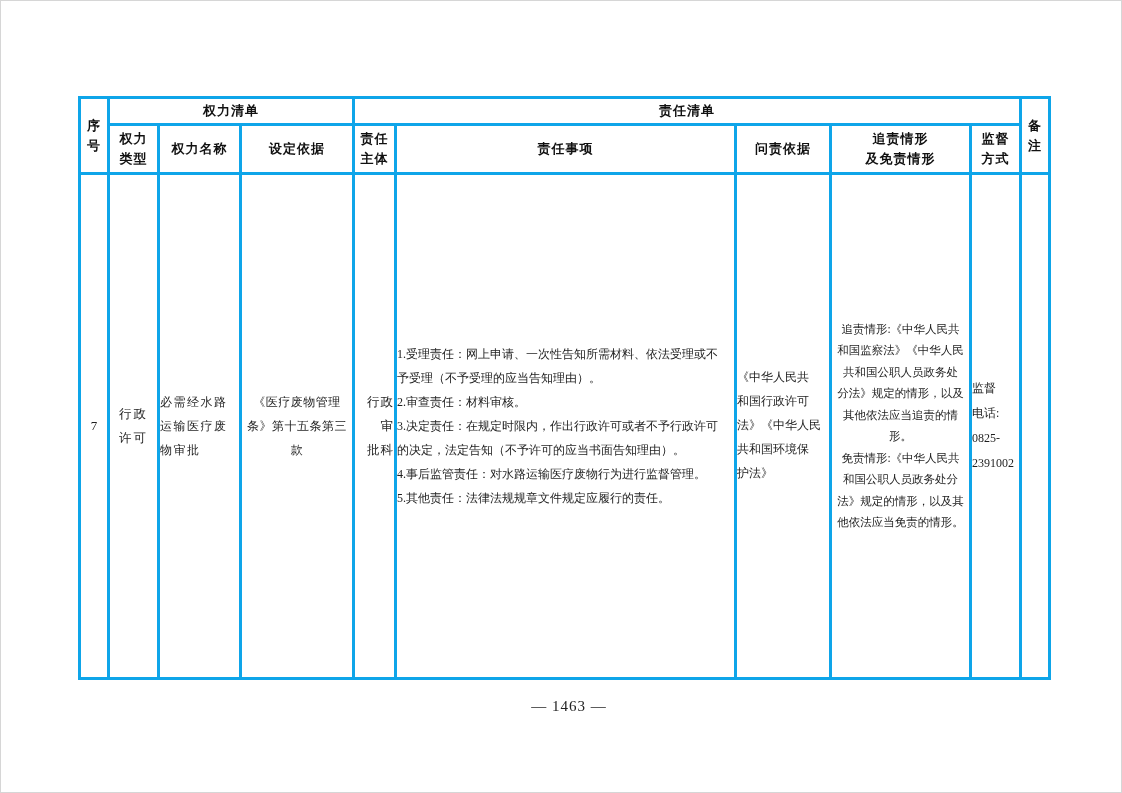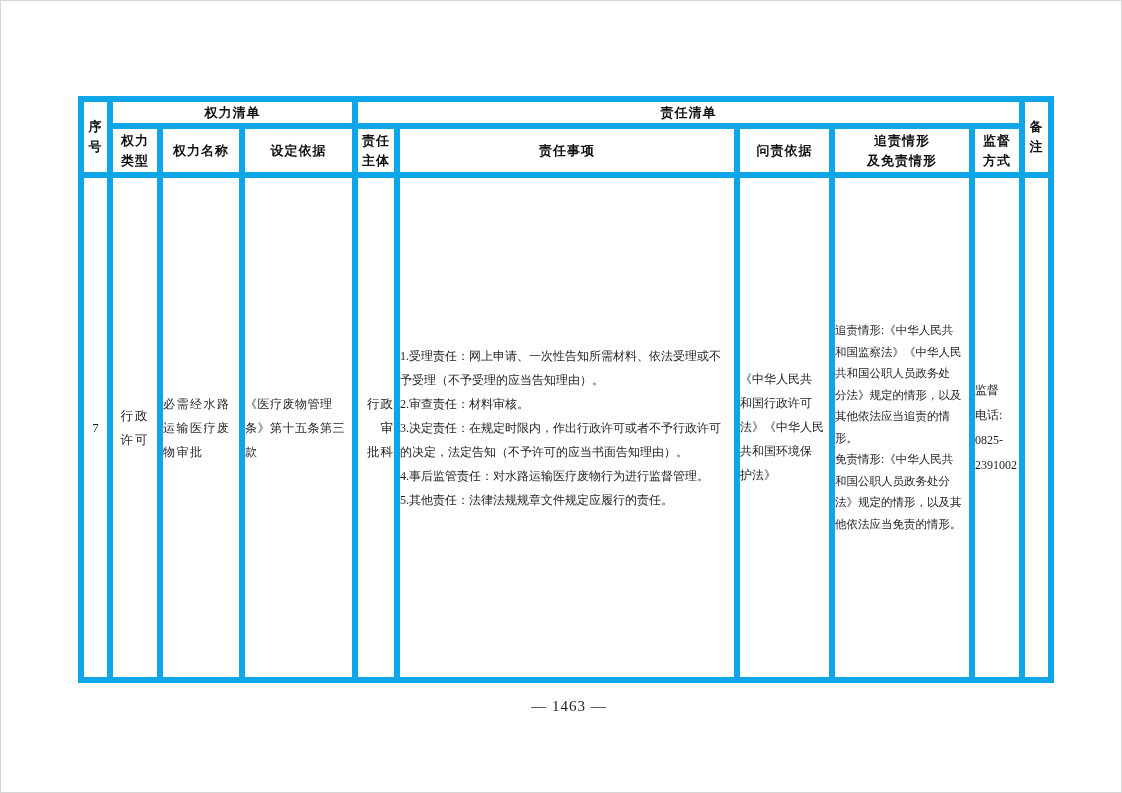--- a/index.html
+++ b/index.html
@@ -13,21 +13,21 @@
     box-shadow:0 0 0 1px #d6d6d6 inset;
   }
   table.gov{
     position:absolute;left:78px;top:96px;
     width:970px;
     border-collapse:collapse;
     table-layout:fixed;
     border:2px solid #5a5a5a;
   }
   table.gov th, table.gov td{
-    border:6px solid #0ea5e9;
+    border:3px solid #0ea5e9;
     vertical-align:middle;
     padding:0;
     overflow:hidden;
   }
   table.gov th{
     font-family:"Liberation Sans","DejaVu Sans",sans-serif;
     font-weight:bold;
     font-size:13px;
     color:#111;
     text-align:center;
@@ -40,25 +40,25 @@
   tr.drow{height:505px;}
   td.cell{
     font-size:12.5px;
     line-height:24px;
     white-space:pre-line;
     letter-spacing:0.5px;
   }
   td.c-serial{text-align:center;font-size:13px;letter-spacing:0;}
   td.c-ptype{text-align:center;letter-spacing:2px;}
   td.c-pname{text-align:left;padding-left:10px;font-size:12px;letter-spacing:1.5px;margin-top:22px;}
-  td.c-basis{text-align:left;padding-left:8px;font-size:12px;letter-spacing:0.5px;margin-left:18px;}
+  td.c-basis{text-align:center;padding-left:8px;font-size:12px;letter-spacing:0.5px;margin-left:18px;}
   td.c-subject{text-align:right;letter-spacing:1px;}
   td.c-items{text-align:left;padding:0 4px 0 6px;font-size:12px;letter-spacing:0;line-height:24px;}
   td.c-abasis{text-align:left;padding:0 2px 0 6px;font-size:12px;letter-spacing:0;font-family:Liberation Mono, monospace;}
-  td.c-situations{text-align:left;padding:0 4px 0 5px;font-size:11.5px;letter-spacing:0;line-height:21.5px;}
+  td.c-situations{text-align:center;padding:0 4px 0 5px;font-size:11.5px;letter-spacing:0;line-height:21.5px;}
   td.c-supervision{text-align:left;padding-left:5px;font-size:12px;letter-spacing:0;line-height:25px;}
   td.c-remarks{}
   .page-number{
     position:absolute;left:8px;top:698px;width:100%;
     text-align:center;
     font-size:15px;
     color:#222;
     letter-spacing:1px;
   }
 </style>

